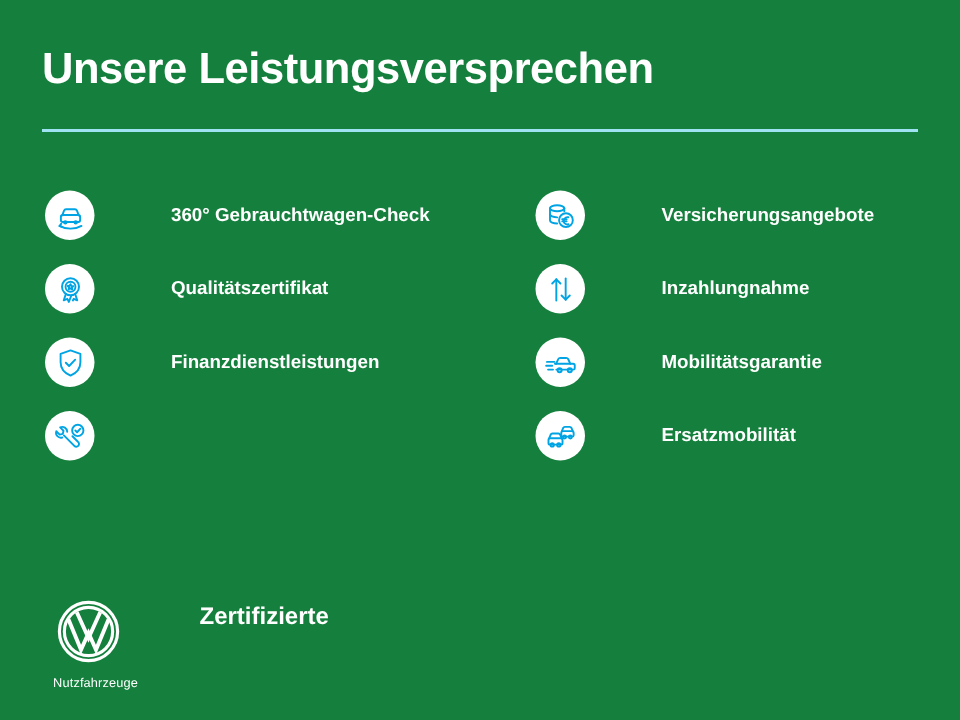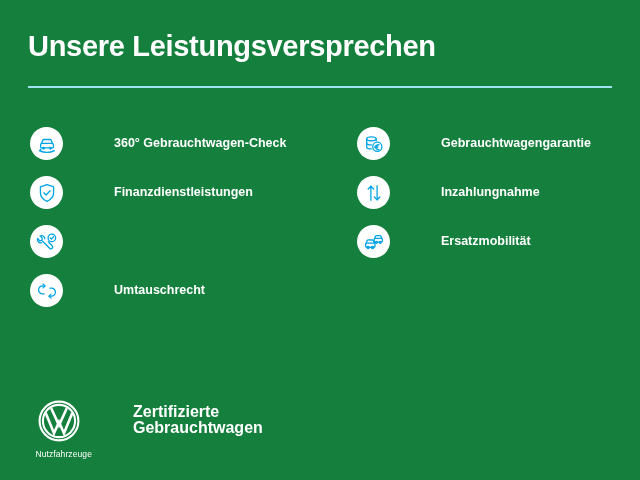--- a/index.html
+++ b/index.html
@@ -121,20 +121,32 @@
           <rect x="5" y="11.3" width="14" height="5" rx="1.4"></rect>
           <circle cx="8.2" cy="16.6" r="0.9"></circle>
           <circle cx="15.8" cy="16.6" r="0.9"></circle>
           <path d="M4 19.2c2.2 1.3 5 2 8 2s5.8-.7 8-2"></path>
           <path d="M5.3 17.6L4 19.3l2 .6"></path>
         </svg>
       </span>
       <span class="benefit-label">360° Gebrauchtwagen-Check</span>
     </div>
 
+    <div class="benefit-row">
+      <span class="icon-badge">
+        <svg width="22" height="22" viewBox="0 0 24 24" fill="none" stroke="#00A4E4" stroke-width="1.4" stroke-linecap="round" stroke-linejoin="round">
+          <circle cx="12" cy="10" r="6.2"></circle>
+          <circle cx="12" cy="10" r="3.6"></circle>
+          <path d="M12 8.1l.62 1.25 1.38.2-1 .97.24 1.37L12 11.15l-1.24.65.24-1.37-1-.97 1.38-.2z"></path>
+          <path d="M8.6 15.3l-1.5 4.6 2.6-1.1 1.1 2.2 1.6-4.1"></path>
+          <path d="M15.4 15.3l1.5 4.6-2.6-1.1-.6 1.2"></path>
+        </svg>
+      </span>
+      <span class="benefit-label">Qualitätszertifikat</span>
+    </div>
 
     <div class="benefit-row">
       <span class="icon-badge">
         <svg width="22" height="22" viewBox="0 0 24 24" fill="none" stroke="#00A4E4" stroke-width="1.4" stroke-linecap="round" stroke-linejoin="round">
           <path d="M12 2.8l7.2 2.5v6.1c0 4.3-3 7.9-7.2 9.8-4.2-1.9-7.2-5.5-7.2-9.8V5.3z"></path>
           <path d="M8.6 11.8l2.4 2.4 4.4-4.6"></path>
         </svg>
       </span>
       <span class="benefit-label">Finanzdienstleistungen</span>
     </div>
@@ -143,64 +155,65 @@
       <span class="icon-badge">
         <svg width="22" height="22" viewBox="0 0 24 24" fill="none" stroke="#00A4E4" stroke-width="1.4" stroke-linecap="round" stroke-linejoin="round">
           <path d="M9.6 8.5a3.5 3.5 0 0 0-5.1-3.1l2.4 2.4-.5 2.3-2.3.5-2.4-2.4a3.5 3.5 0 0 0 4.3 4.5"></path>
           <path d="M7.2 11.2l7.4 7.4a2 2 0 1 0 2.8-2.8l-4-4"></path>
           <circle cx="17.3" cy="7.6" r="4.1"></circle>
           <path d="M15.5 7.6l1.3 1.3 2.4-2.6"></path>
         </svg>
       </span>
     </div>
 
-    <div class="benefit-row">
-      <span class="icon-badge">
-        <svg width="22" height="22" viewBox="0 0 24 24" fill="none" stroke="#00A4E4" stroke-width="1.4" stroke-linecap="round" stroke-linejoin="round">
-          <path d="M9.6 6.4H7.2a4.4 4.4 0 0 0-4.4 4.4 4.4 4.4 0 0 0 4.4 4.4h1.6"></path>
-          <path d="M7.6 4.2L9.9 6.4 7.6 8.6"></path>
-          <path d="M14.4 17.6h2.4a4.4 4.4 0 0 0 4.4-4.4 4.4 4.4 0 0 0-4.4-4.4h-1.6"></path>
-          <path d="M16.4 19.8l-2.3-2.2 2.3-2.2"></path>
-        </svg>
-      </span>
-      <span class="benefit-label">Umtauschrecht</span>
-    </div>
 
   </div>
 
   <div class="column" id="column-right">
 
     <div class="benefit-row">
       <span class="icon-badge">
         <svg width="22" height="22" viewBox="0 0 24 24" fill="none" stroke="#00A4E4" stroke-width="1.4" stroke-linecap="round" stroke-linejoin="round">
           <ellipse cx="9.2" cy="6.4" rx="5.2" ry="2.2"></ellipse>
           <path d="M4 6.4v8.8c0 1.2 2.3 2.2 5.2 2.2"></path>
           <path d="M14.4 6.4v2.1"></path>
           <path d="M4 10.8c0 1.2 2.3 2.2 5.2 2.2"></path>
           <circle cx="15.6" cy="15" r="5"></circle>
           <path d="M17.4 12.9a2.8 2.8 0 0 0-3 4.2 2.8 2.8 0 0 0 3 .9"></path>
           <path d="M12.9 14.4h3.2M12.9 15.9h3.2"></path>
         </svg>
       </span>
-      <span class="benefit-label">Gebrauchtwagengarantie</span>
+      <span class="benefit-label">Versicherungsangebote</span>
     </div>
 
 
     <div class="benefit-row">
       <span class="icon-badge">
         <svg width="22" height="22" viewBox="0 0 24 24" fill="none" stroke="#00A4E4" stroke-width="1.4" stroke-linecap="round" stroke-linejoin="round">
           <path d="M8.6 20V4.6"></path>
           <path d="M5.6 7.6l3-3 3 3"></path>
           <path d="M15.4 4v15.4"></path>
           <path d="M12.4 16.4l3 3 3-3"></path>
         </svg>
       </span>
       <span class="benefit-label">Inzahlungnahme</span>
     </div>
 
+    <div class="benefit-row">
+      <span class="icon-badge">
+        <svg width="22" height="22" viewBox="0 0 24 24" fill="none" stroke="#00A4E4" stroke-width="1.4" stroke-linecap="round" stroke-linejoin="round">
+          <path d="M8.4 12.6l1.6-3.4a1.6 1.6 0 0 1 1.5-.9h4.3a1.6 1.6 0 0 1 1.4.8l1.6 3.5"></path>
+          <path d="M7.6 12.5h13.2a1.2 1.2 0 0 1 1.2 1.2v2.1a1 1 0 0 1-1 1H8.6"></path>
+          <circle cx="11" cy="17.2" r="1.5"></circle>
+          <circle cx="18.4" cy="17.2" r="1.5"></circle>
+          <path d="M1.8 11.2h5.4M1.2 14h4.4M2.6 16.8h3.6"></path>
+        </svg>
+      </span>
+      <span class="benefit-label">Mobilitätsgarantie</span>
+    </div>
 
     <div class="benefit-row">
       <span class="icon-badge">
         <svg width="22" height="22" viewBox="0 0 24 24" fill="none" stroke="#00A4E4" stroke-width="1.4" stroke-linecap="round" stroke-linejoin="round">
           <path d="M12.6 8.2l1-2.4a1.3 1.3 0 0 1 1.2-.8h3.6a1.3 1.3 0 0 1 1.2.8l1 2.4"></path>
           <rect x="12.2" y="8.1" width="9" height="4" rx="1.1"></rect>
           <circle cx="14.6" cy="12.4" r="1.1"></circle>
           <circle cx="18.8" cy="12.4" r="1.1"></circle>
           <path d="M3.4 13.4l1.1-2.7a1.4 1.4 0 0 1 1.3-.9h4.3a1.4 1.4 0 0 1 1.3.9l1.1 2.7"></path>
           <rect x="2.9" y="13.3" width="10.2" height="4.6" rx="1.2"></rect>
@@ -222,17 +235,16 @@
         </g>
         <g fill="none" stroke="#ffffff" stroke-width="2.6" stroke-linejoin="miter" stroke-linecap="butt">
           <path d="M21.2 9.2 L29 26.4 L36.8 9.2"></path>
           <path d="M15.6 13.8 L24.0 34.2 L29 23.0 L34.0 34.2 L42.4 13.8"></path>
         </g>
       </svg>
       <div id="vw-wordmark">Nutzfahrzeuge</div>
     </div>
     <div id="footer-text">
       <div>Zertifizierte</div>
-      <div>Gebrauchtwagen</div>
     </div>
   </div>
 
 </div>
 
 </body></html>

